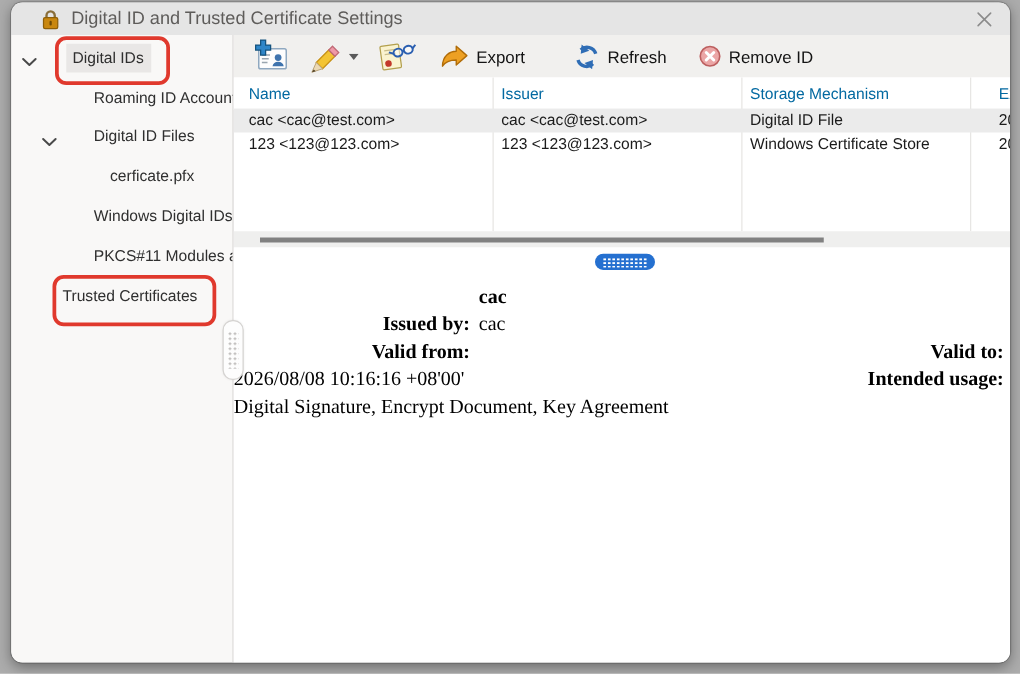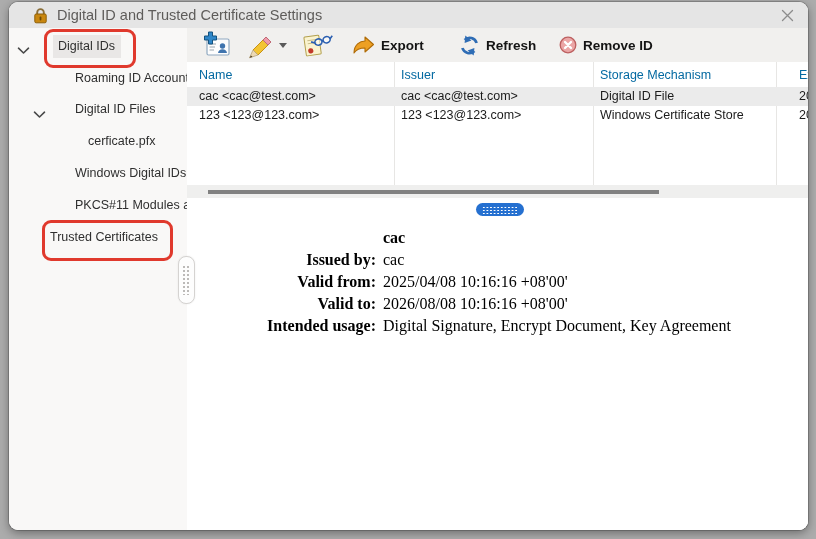--- a/index.html
+++ b/index.html
@@ -20,21 +20,21 @@
     background:#e5e5e5;display:flex;align-items:center;padding-left:24px;gap:9px;
   }
   .title-text{font-size:14.5px;color:#5e5c5a;white-space:nowrap;}
   .close-btn{
     position:absolute;right:10px;top:4px;width:22px;height:18px;
     display:flex;align-items:center;justify-content:center;cursor:default;
   }
   
   .sidebar{
     position:absolute;left:0;top:26px;bottom:0;width:177px;
-    background:#f9f8f7;border-right:1px solid #d6d4d2;overflow:hidden;padding-left:32px;
+    background:#f9f8f7;border-right:1px solid #d6d4d2;overflow:hidden;
   }
   .tree-item{
     position:absolute;font-size:12.5px;color:#2f2f2f;white-space:nowrap;line-height:15px;
   }
   .tree-item.selected{background:#e9e7e6;padding:4px 6px 4px 5px;}
   .chev{position:absolute;width:13px;height:8px;}
   
   .anno{
     position:absolute;border:3.5px solid #e0392d;border-radius:9px;
     background:transparent;pointer-events:none;
@@ -51,21 +51,21 @@
     background-size:4px 4px;
   }
   
   .main{position:absolute;left:178px;top:26px;right:0;bottom:0;background:#fff;}
   .toolbar{
     position:absolute;left:0;top:0;right:0;height:34px;background:#f1f0ee;
     display:flex;align-items:center;
   }
   .tb-btn{
     position:absolute;top:0;height:34px;display:flex;align-items:center;gap:6px;
-    font-size:13.5px;font-weight:bold;color:#141414;
+    font-size:13.5px;font-weight:normal;color:#141414;
   }
   .tb-add{left:14px;} .tb-edit{left:58px;} .tb-cert{left:114px;}
   .tb-export{left:164px;} .tb-refresh{left:272px;} .tb-remove{left:372px;}
   
   .thead{
     position:absolute;left:0;top:34px;right:0;height:25px;background:#fff;
     border-bottom:1px solid #ececec;
   }
   .th{
     position:absolute;top:6px;font-size:12.5px;color:#0369a1;white-space:nowrap;
@@ -274,21 +274,20 @@
       <div class="hthumb"></div>
     </div>
 
     <div class="details">
       <div class="vsplit"></div>
       <div class="dtitle">cac</div>
       <div class="dgrid">
         <span class="dlabel">Issued by:</span>
         <span class="dvalue">cac</span>
         <span class="dlabel">Valid from:</span>
-        <span class="dvalue">2025/04/08 10:16:16 +08'00'</span>
         <span class="dlabel">Valid to:</span>
         <span class="dvalue">2026/08/08 10:16:16 +08'00'</span>
         <span class="dlabel">Intended usage:</span>
         <span class="dvalue">Digital Signature, Encrypt Document, Key Agreement</span>
       </div>
     </div>
 
   </div>
 </div>
 

